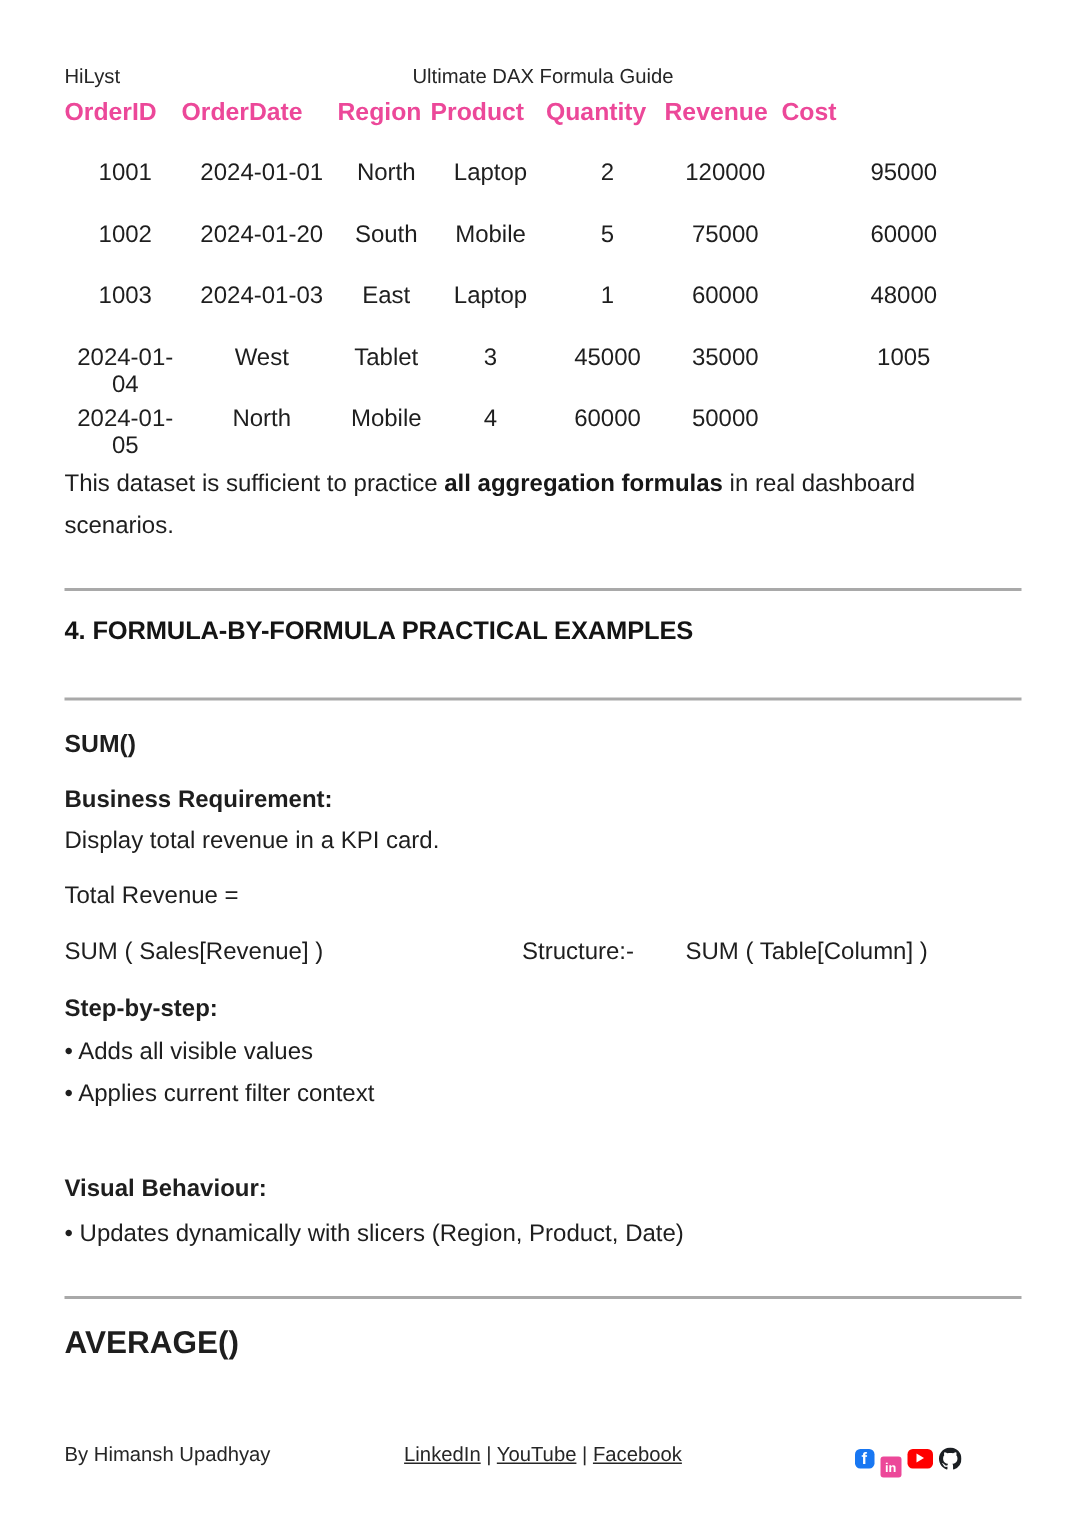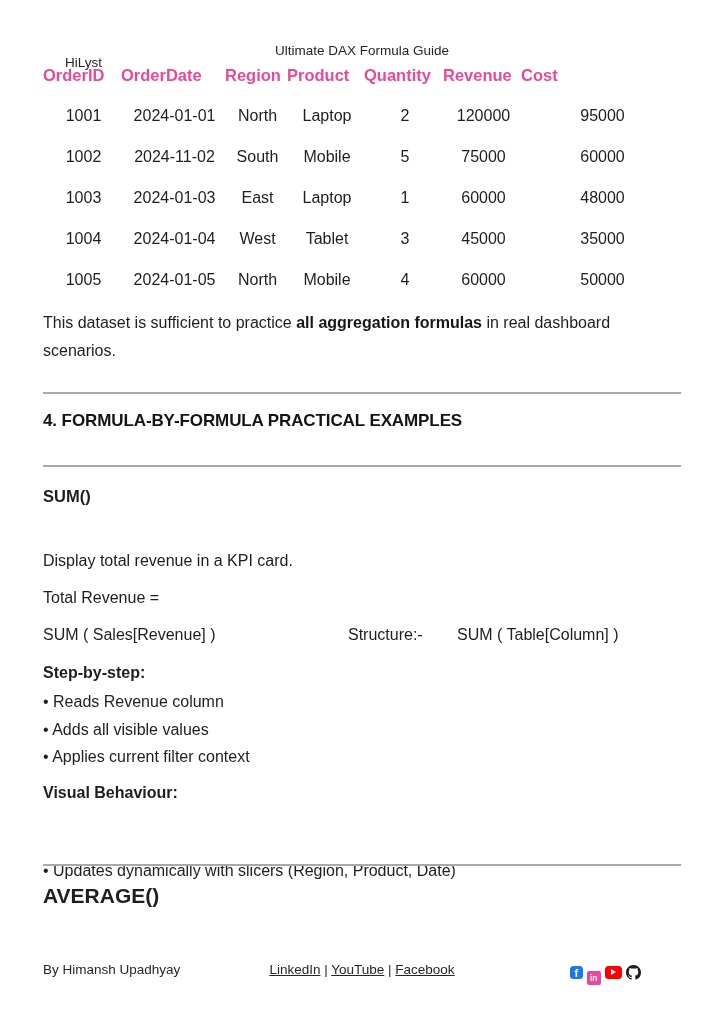--- a/index.html
+++ b/index.html
@@ -13,21 +13,21 @@
     position: relative;
     width: 724px; height: 1024px;
     background: #ffffff;
     overflow: hidden;
   }
   
   .top-row {
     position: absolute; top: 43px; left: 43px; right: 43px;
     height: 17px; font-size: 13.5px; color: #262626;
   }
-  .brand { position: absolute; left: 0; top: 12px; margin-left: 22px; }
+  .brand { position: absolute; left: 0; top: 0; }
   .doc-title { display: block; width: 100%; text-align: center; }
 
   
   .table {
     position: absolute; top: 66px; left: 43px; right: 43px;
     display: grid;
     grid-template-columns: 78px 104px 62px 77px 79px 78px 1fr;
     grid-auto-rows: 41px;
     font-size: 16px;
   }
@@ -48,21 +48,21 @@
   .biz-label { top: 524px; font-weight: bold; }
   .biz-text { top: 551px; }
   .measure-intro { top: 588px; }
   .formula-row { top: 625px; height: 20px; }
   .formula-text { position: absolute; left: 0; }
   .structure-label { position: absolute; left: 305px; }
   .structure-formula { position: absolute; left: 414px; }
   .steps-label { top: 663px; font-weight: bold; }
   .steps-list { top: 688px; line-height: 27.6px; }
   .visual-label { top: 783px; font-weight: bold; }
-  .visual-list { top: 809px; line-height: 27.6px; margin-top: 48px; }
+  .visual-list { top: 809px; line-height: 27.6px; }
   .avg-title { top: 886px; font-size: 21px; font-weight: bold; }
 
   
   .page-num {
     position: absolute; top: 936px; left: 43px; right: 43px;
     text-align: center; font-size: 13.5px; color: #262626;
   }
   .footer-row { position: absolute; top: 956px; left: 43px; right: 43px; height: 24px; font-size: 13.5px; color: #262626; }
   .author { position: absolute; left: 0; top: 6px; }
   .footer-links { position: absolute; width: 100%; text-align: center; top: 6px; }
@@ -100,34 +100,33 @@
       <div class="th">Revenue</div>
       <div class="th">Cost</div>
       <div class="td">1001</div>
       <div class="td">2024-01-01</div>
       <div class="td">North</div>
       <div class="td">Laptop</div>
       <div class="td">2</div>
       <div class="td">120000</div>
       <div class="td">95000</div>
       <div class="td">1002</div>
-      <div class="td">2024-11-02</div>
+      <div class="td">2024-01-20</div>
       <div class="td">South</div>
       <div class="td">Mobile</div>
       <div class="td">5</div>
       <div class="td">75000</div>
       <div class="td">60000</div>
       <div class="td">1003</div>
       <div class="td">2024-01-03</div>
       <div class="td">East</div>
       <div class="td">Laptop</div>
       <div class="td">1</div>
       <div class="td">60000</div>
       <div class="td">48000</div>
-      <div class="td">1004</div>
       <div class="td">2024-01-04</div>
       <div class="td">West</div>
       <div class="td">Tablet</div>
       <div class="td">3</div>
       <div class="td">45000</div>
       <div class="td">35000</div>
       <div class="td">1005</div>
       <div class="td">2024-01-05</div>
       <div class="td">North</div>
       <div class="td">Mobile</div>
@@ -138,32 +137,32 @@
 
   <div class="line note">
     <span>This dataset is sufficient to practice </span><span class="bold">all aggregation formulas</span><span> in real dashboard scenarios.</span>
   </div>
 
   <div class="rule rule1"></div>
   <div class="line section-heading">4. FORMULA-BY-FORMULA PRACTICAL EXAMPLES</div>
   <div class="rule rule2"></div>
 
   <div class="line sum-title">SUM()</div>
+  <div class="line biz-label">Business Requirement:</div>
   <div class="line biz-text">Display total revenue in a KPI card.</div>
   <div class="line measure-intro">Total Revenue =</div>
 
   <div class="line formula-row">
     <span class="formula-text">SUM ( Sales[Revenue] )</span>
     <span class="structure-label">Structure:-</span>
     <span class="structure-formula">SUM ( Table[Column] )</span>
   </div>
 
   <div class="line steps-label">Step-by-step:</div>
   <div class="line steps-list" id="steps-list">
-      <div>• Reads Revenue column</div>
       <div>• Adds all visible values</div>
       <div>• Applies current filter context</div>
     </div>
 
   <div class="line visual-label">Visual Behaviour:</div>
   <div class="line visual-list" id="visual-list">
       <div>• Updates dynamically with slicers (Region, Product, Date)</div>
     </div>
 
   <div class="rule rule3"></div>

